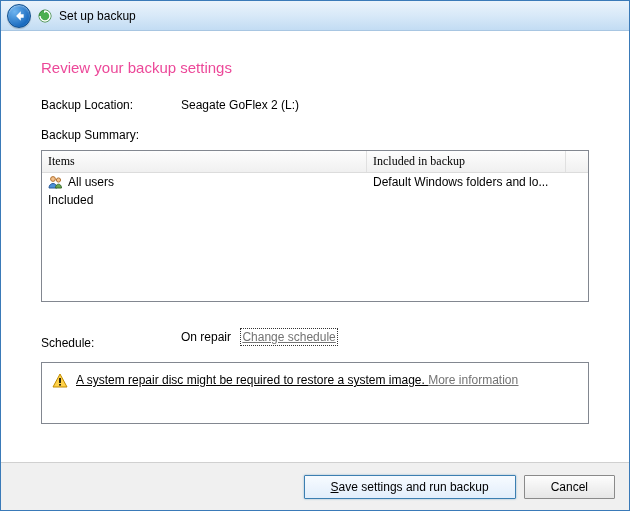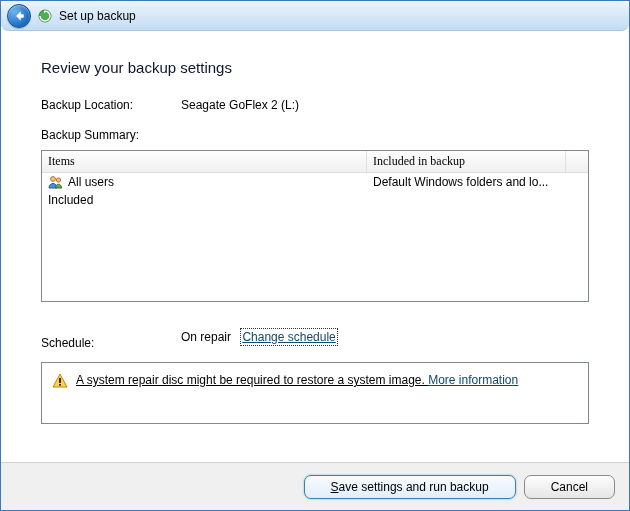--- a/index.html
+++ b/index.html
@@ -22,21 +22,20 @@
     flex-direction: column;
   }
   .titlebar {
     height: 30px;
     background: linear-gradient(to bottom, #eaf3fb 0%, #d8e9f8 50%, #c2dcf3 100%);
     border-bottom: 1px solid #a8c6e2;
     display: flex;
     align-items: center;
     padding: 9px 6px;
     gap: 6px;
-    border-radius: 8px;
   }
   .back-btn {
     width: 24px; height: 24px;
     border-radius: 50%;
     background: radial-gradient(circle at 30% 30%, #6fb5f0, #1a6bbf 70%);
     border: 1px solid #0f4f8e;
     display: flex; align-items: center; justify-content: center;
     color: #fff;
     box-shadow: inset 0 1px 2px rgba(255,255,255,.5), 0 1px 1px rgba(0,0,0,.2);
     cursor: pointer;
@@ -51,21 +50,21 @@
     color: #000;
   }
   .content {
     flex: 1;
     padding: 24px 40px 10px 40px;
     display: flex;
     flex-direction: column;
     overflow: hidden;
   }
   .heading {
-    color: #0f172a;
+    color: #ec4899;
     font-size: 15px;
     font-weight: normal;
     margin: 4px 0 22px 0;
   }
   .row {
     display: flex;
     margin-bottom: 16px;
   }
   .row .label { width: 140px; }
   .row .value { flex: 1; }
@@ -103,21 +102,21 @@
   .row-icon { width: 16px; height: 16px; display: flex; align-items: center; justify-content: center; flex-shrink: 0; }
   .schedule-row {
     display: flex;
     margin-top: 22px;
     margin-bottom: 12px;
     align-items: center;
   }
   .schedule-row .label { width: 140px; margin-top: 12px; }
   .schedule-row .value { }
   .link {
-    color: #0c4a6e;
+    color: #737373;
     text-decoration: underline;
     cursor: pointer;
     margin-left: 8px;
   }
   .focused-link {
     outline: 1px dotted #333;
     outline-offset: 1px;
   }
   .info-box {
     border: 1px solid #828790;
@@ -139,21 +138,21 @@
     justify-content: flex-end;
     padding: 0 14px;
     gap: 8px;
   }
   button.btn {
     font-family: inherit;
     font-size: 12px;
     padding: 4px 26px;
     min-width: 74px;
     border: 1px solid #8a8a8a;
-    border-radius: 7px;
+    border-radius: 1px;
     background: linear-gradient(to bottom, #fdfdfd, #e6e6e6);
     cursor: pointer;
   }
   button.btn.primary {
     border: 1px solid #3c7fb1;
     box-shadow: 0 0 2px rgba(60,127,177,.6);
     background: linear-gradient(to bottom, #f7fbff, #e2eefb);
   }
   .u-underline { text-decoration: underline; }
 </style>

